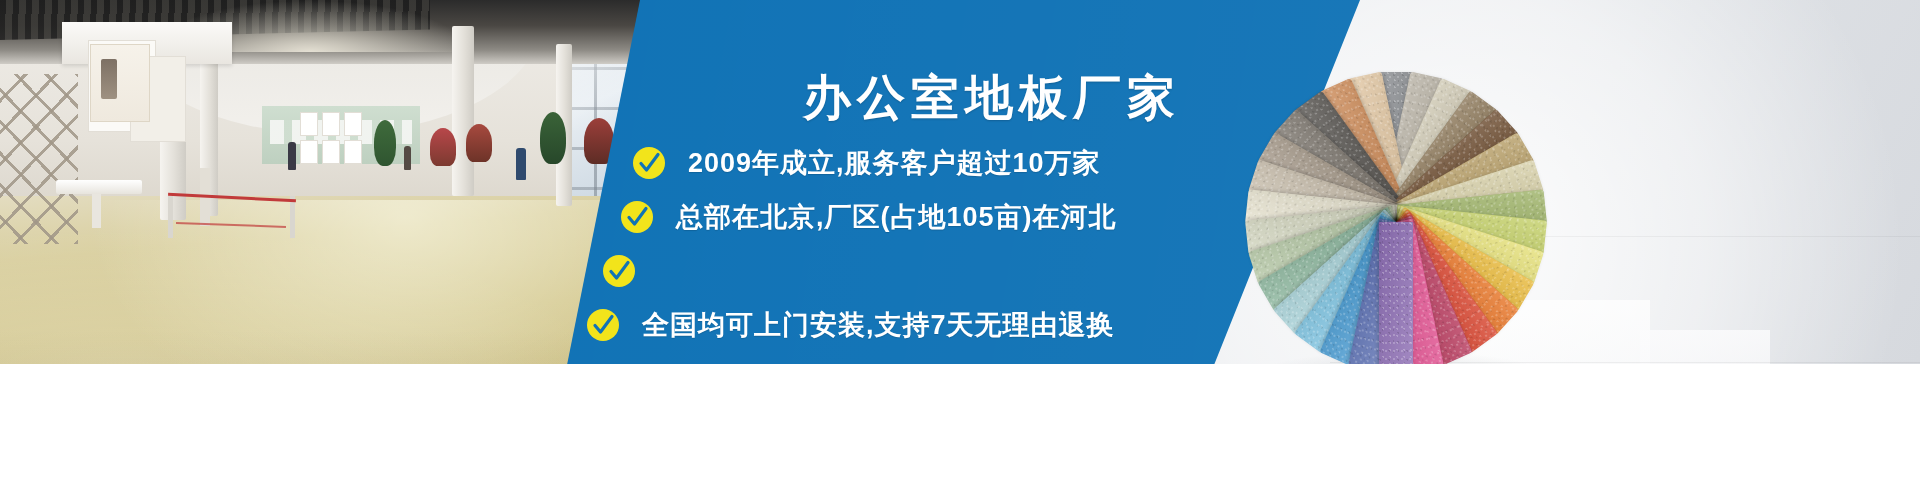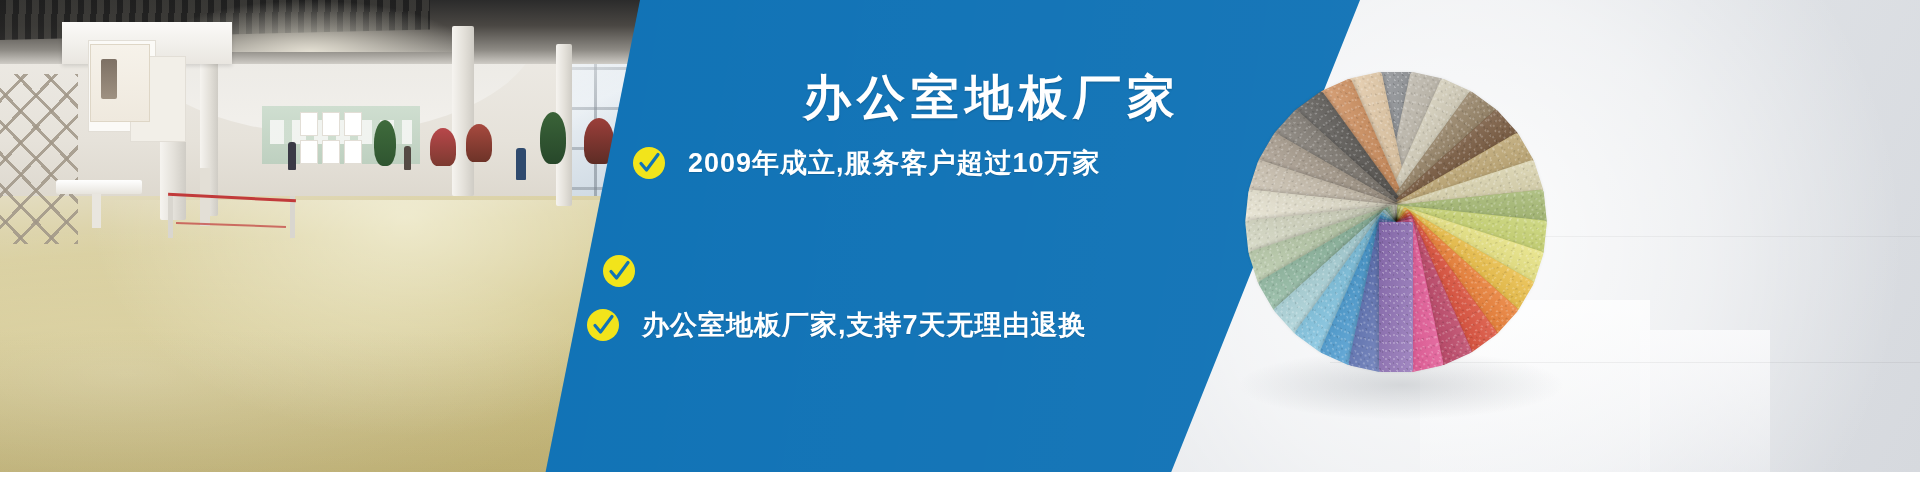--- a/index.html
+++ b/index.html
@@ -1,21 +1,21 @@
 <!DOCTYPE html>
 <html><head>
 <meta charset="utf-8">
 <style>
   html,body{margin:0;padding:0;}
   body{
     width:1920px;height:500px;overflow:hidden;
     font-family:"Liberation Sans","DejaVu Sans",sans-serif;
     background:#fff;
   }
-  .banner{position:relative;width:1920px;height:472px;overflow:hidden;}
+  .banner{position:relative;width:1920px;height:364px;overflow:hidden;}
 
   
   .bg-right{
     position:absolute;inset:0;
     background:
       linear-gradient(118deg,#ffffff 0%,#f3f4f6 34%,#e9ebee 58%,#dfe2e6 78%,#d6d9de 100%);
   }
   .bg-right-glow{
     position:absolute;right:-60px;top:-120px;width:900px;height:760px;
     background:radial-gradient(circle at 42% 48%, rgba(255,255,255,.95) 0%, rgba(255,255,255,.55) 38%, rgba(255,255,255,0) 68%);
@@ -361,33 +361,42 @@
     <div class="bullets" id="bullets">
       <div class="bullet b0">
         <span class="tick">
           <svg viewBox="0 0 34 34">
               <circle cx="17" cy="17" r="16" fill="#f2e41b"></circle>
               <path d="M9 17.5 L14.5 24 L26 8.5" fill="none" stroke="#1173b6" stroke-width="3.2" stroke-linecap="round" stroke-linejoin="round"></path>
             </svg>
         </span>
         <span class="txt">2009年成立,服务客户超过10万家</span>
       </div>
+      <div class="bullet b1">
+        <span class="tick">
+          <svg viewBox="0 0 34 34">
+              <circle cx="17" cy="17" r="16" fill="#f2e41b"></circle>
+              <path d="M9 17.5 L14.5 24 L26 8.5" fill="none" stroke="#1173b6" stroke-width="3.2" stroke-linecap="round" stroke-linejoin="round"></path>
+            </svg>
+        </span>
+        <span class="txt">总部在北京,厂区(占地105亩)在河北</span>
+      </div>
       <div class="bullet b2">
         <span class="tick">
           <svg viewBox="0 0 34 34">
               <circle cx="17" cy="17" r="16" fill="#f2e41b"></circle>
               <path d="M9 17.5 L14.5 24 L26 8.5" fill="none" stroke="#1173b6" stroke-width="3.2" stroke-linecap="round" stroke-linejoin="round"></path>
             </svg>
         </span>
       </div>
       <div class="bullet b3">
         <span class="tick">
           <svg viewBox="0 0 34 34">
               <circle cx="17" cy="17" r="16" fill="#f2e41b"></circle>
               <path d="M9 17.5 L14.5 24 L26 8.5" fill="none" stroke="#1173b6" stroke-width="3.2" stroke-linecap="round" stroke-linejoin="round"></path>
             </svg>
         </span>
-        <span class="txt">办公室地板厂家,支持7天无理由退换</span>
+        <span class="txt">全国均可上门安装,支持7天无理由退换</span>
       </div>
     </div>
   </div>
 
 </div>
 
 </body></html>

